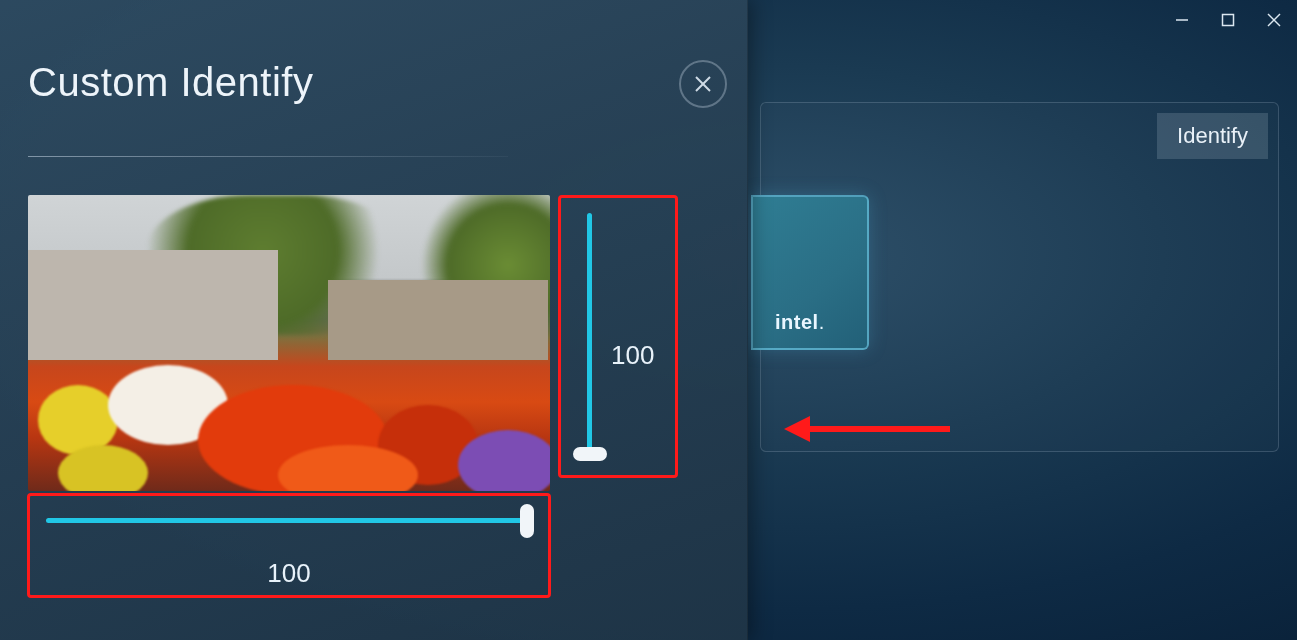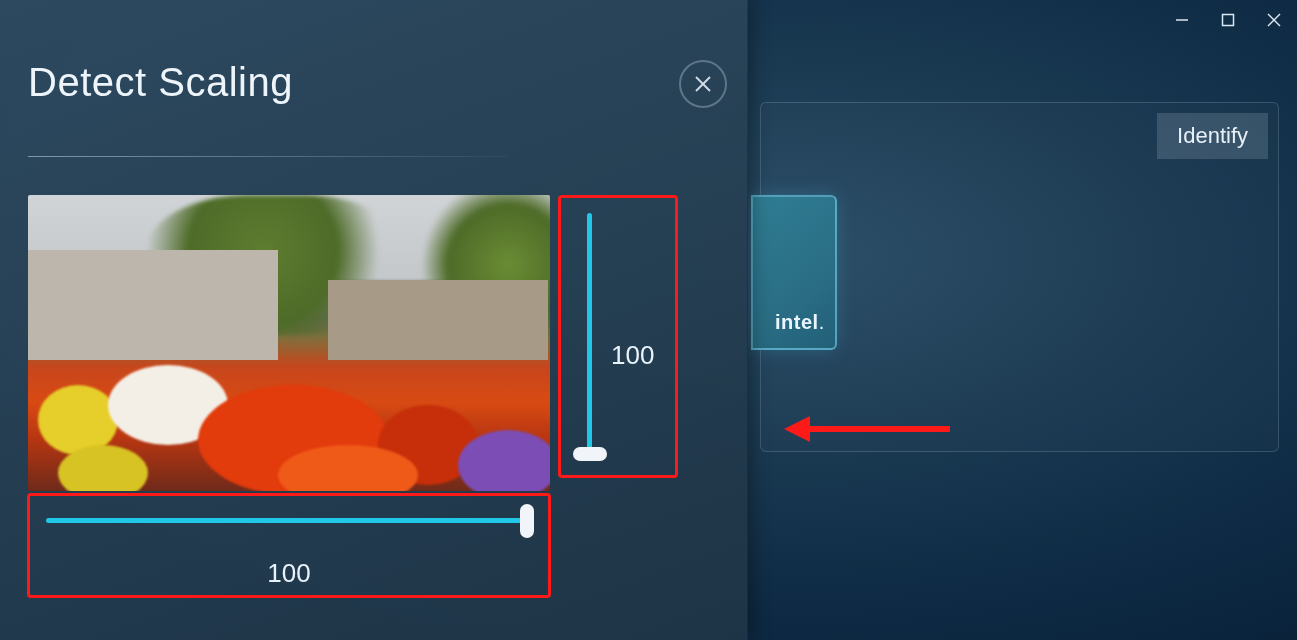--- a/index.html
+++ b/index.html
@@ -54,21 +54,21 @@
   }
   .btn.disabled {
     color: rgba(233,241,248,0.35);
     background: rgba(200,215,230,0.06);
     cursor: default;
   }
 
   .monitor-tile {
     position: absolute;
     left: -10px; top: 92px;
-    width: 86px; height: 155px;
+    width: 118px; height: 155px;
     border-radius: 0 6px 6px 0;
     background: linear-gradient(140deg, #2f7d93 0%, #2a6e85 60%, #226078 100%);
     border: 2px solid rgba(120,210,240,0.55);
     box-shadow: 0 0 18px rgba(80,180,220,0.25);
   }
   .monitor-tile .intel-logo {
     position: absolute;
     left: 22px; bottom: 14px;
     color: #e9f6ff;
     font-size: 20px;
@@ -243,21 +243,21 @@
       <div class="intel-logo"><span>intel</span><span class="dot">.</span></div>
     </div>
   </div>
 
   <svg class="annot-arrow" viewBox="0 0 170 30">
     <line x1="168" y1="15" x2="20" y2="15" stroke="#ff1a1a" stroke-width="6"></line>
     <polygon points="2,15 28,2 28,28" fill="#ff1a1a"></polygon>
   </svg>
 
   <div class="modal">
-    <div class="modal-title">Detect Scaling</div>
+    <div class="modal-title">Custom Identify</div>
     <div class="modal-close">
       <svg viewBox="0 0 18 18">
           <line x1="2" y1="2" x2="16" y2="16" stroke="currentColor" stroke-width="2"></line>
           <line x1="16" y1="2" x2="2" y2="16" stroke="currentColor" stroke-width="2"></line>
         </svg>
     </div>
     <div class="modal-sep"></div>
 
     <div class="preview">
       <div class="scene">

